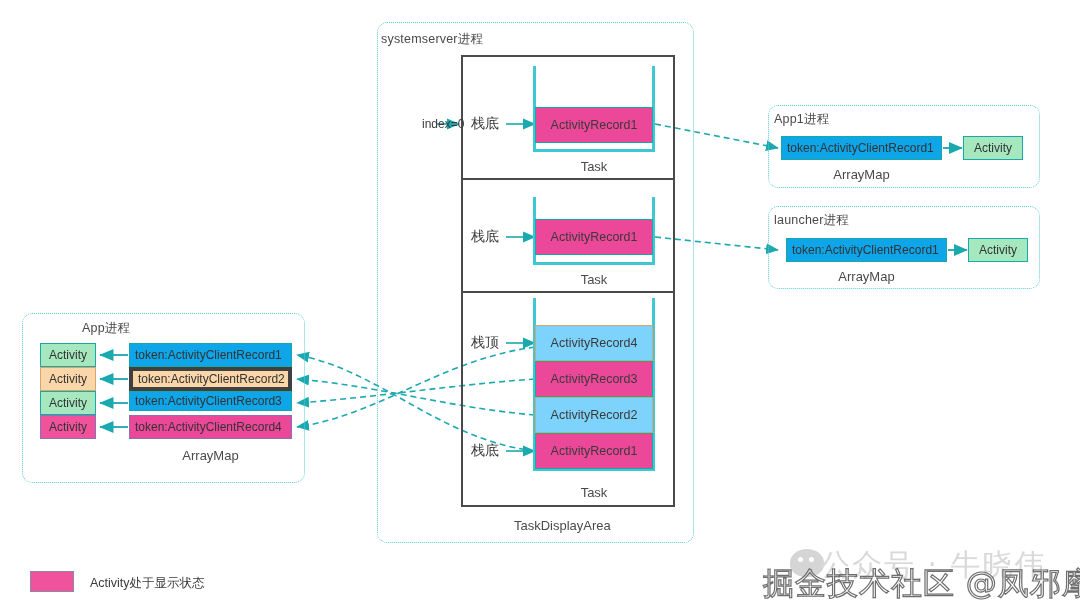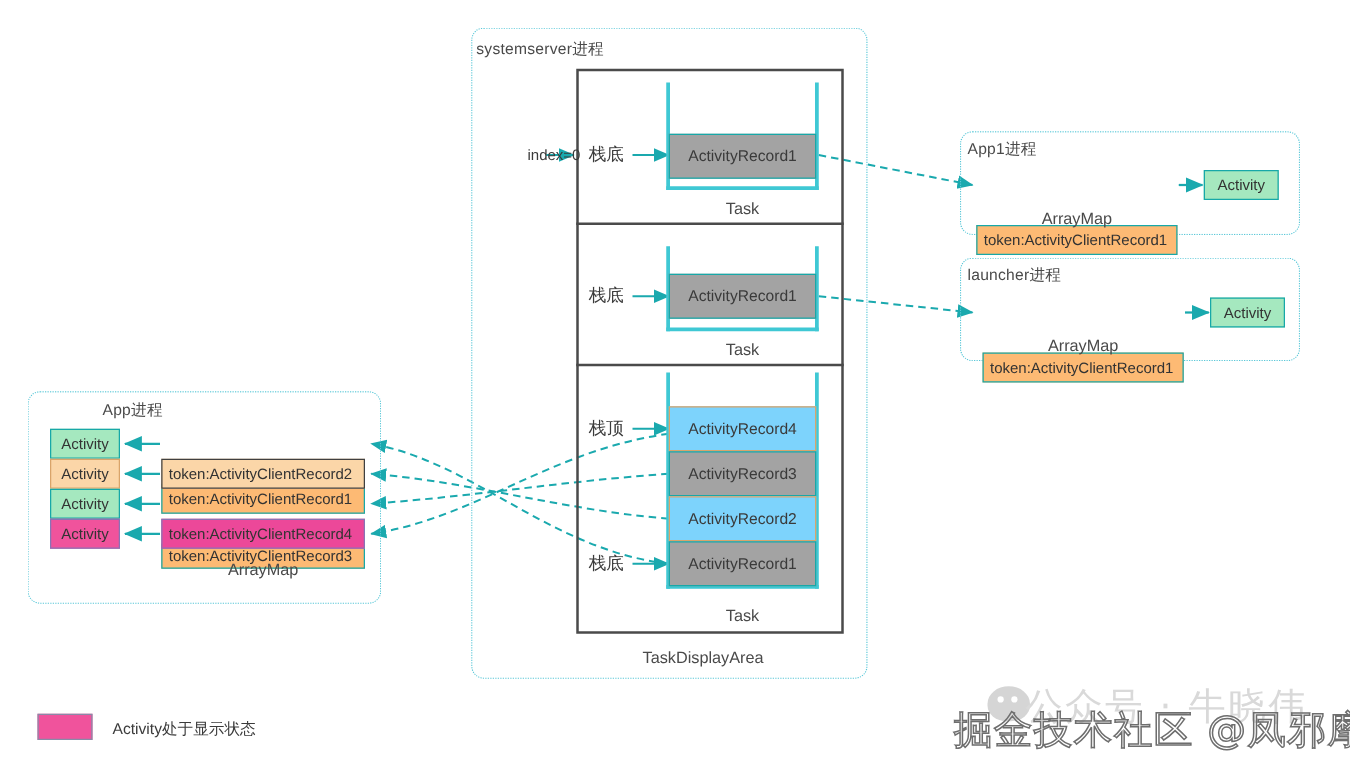--- a/index.html
+++ b/index.html
@@ -80,36 +80,36 @@
   .rec {
     position: absolute;
     box-sizing: border-box;
     font-size: 12.5px;
     display: flex;
     align-items: center;
     justify-content: center;
     white-space: nowrap;
     color: #3a3a3a;
   }
-  .rec.green  { background: #a3a3a3; border: 1px solid #17a8a8; }
+  .rec.green  { background: #ec4899; border: 1px solid #17a8a8; }
   .rec.orange { background: #7dd3fc; border: 1px solid #d9a46a; }
 
   
   .token {
     position: absolute;
     box-sizing: border-box;
     font-size: 12px;
     display: flex;
     align-items: center;
     padding-left: 5px;
     white-space: nowrap;
     color: #333;
   }
-  .token.green  { background: #fdba74; border: 1px solid #17a8a8; margin-top: 44px; }
-  .token.orange { background: #fbd6a8; border: 1px solid #404040; }
+  .token.green  { background: #0ea5e9; border: 1px solid #17a8a8; }
+  .token.orange { background: #fbd6a8; border: 4px solid #404040; }
   .token.pink   { background: #ec4899; border: 1px solid #8a73b5; }
 
   .actv {
     position: absolute;
     box-sizing: border-box;
     font-size: 12px;
     display: flex;
     align-items: center;
     justify-content: center;
     white-space: nowrap;

